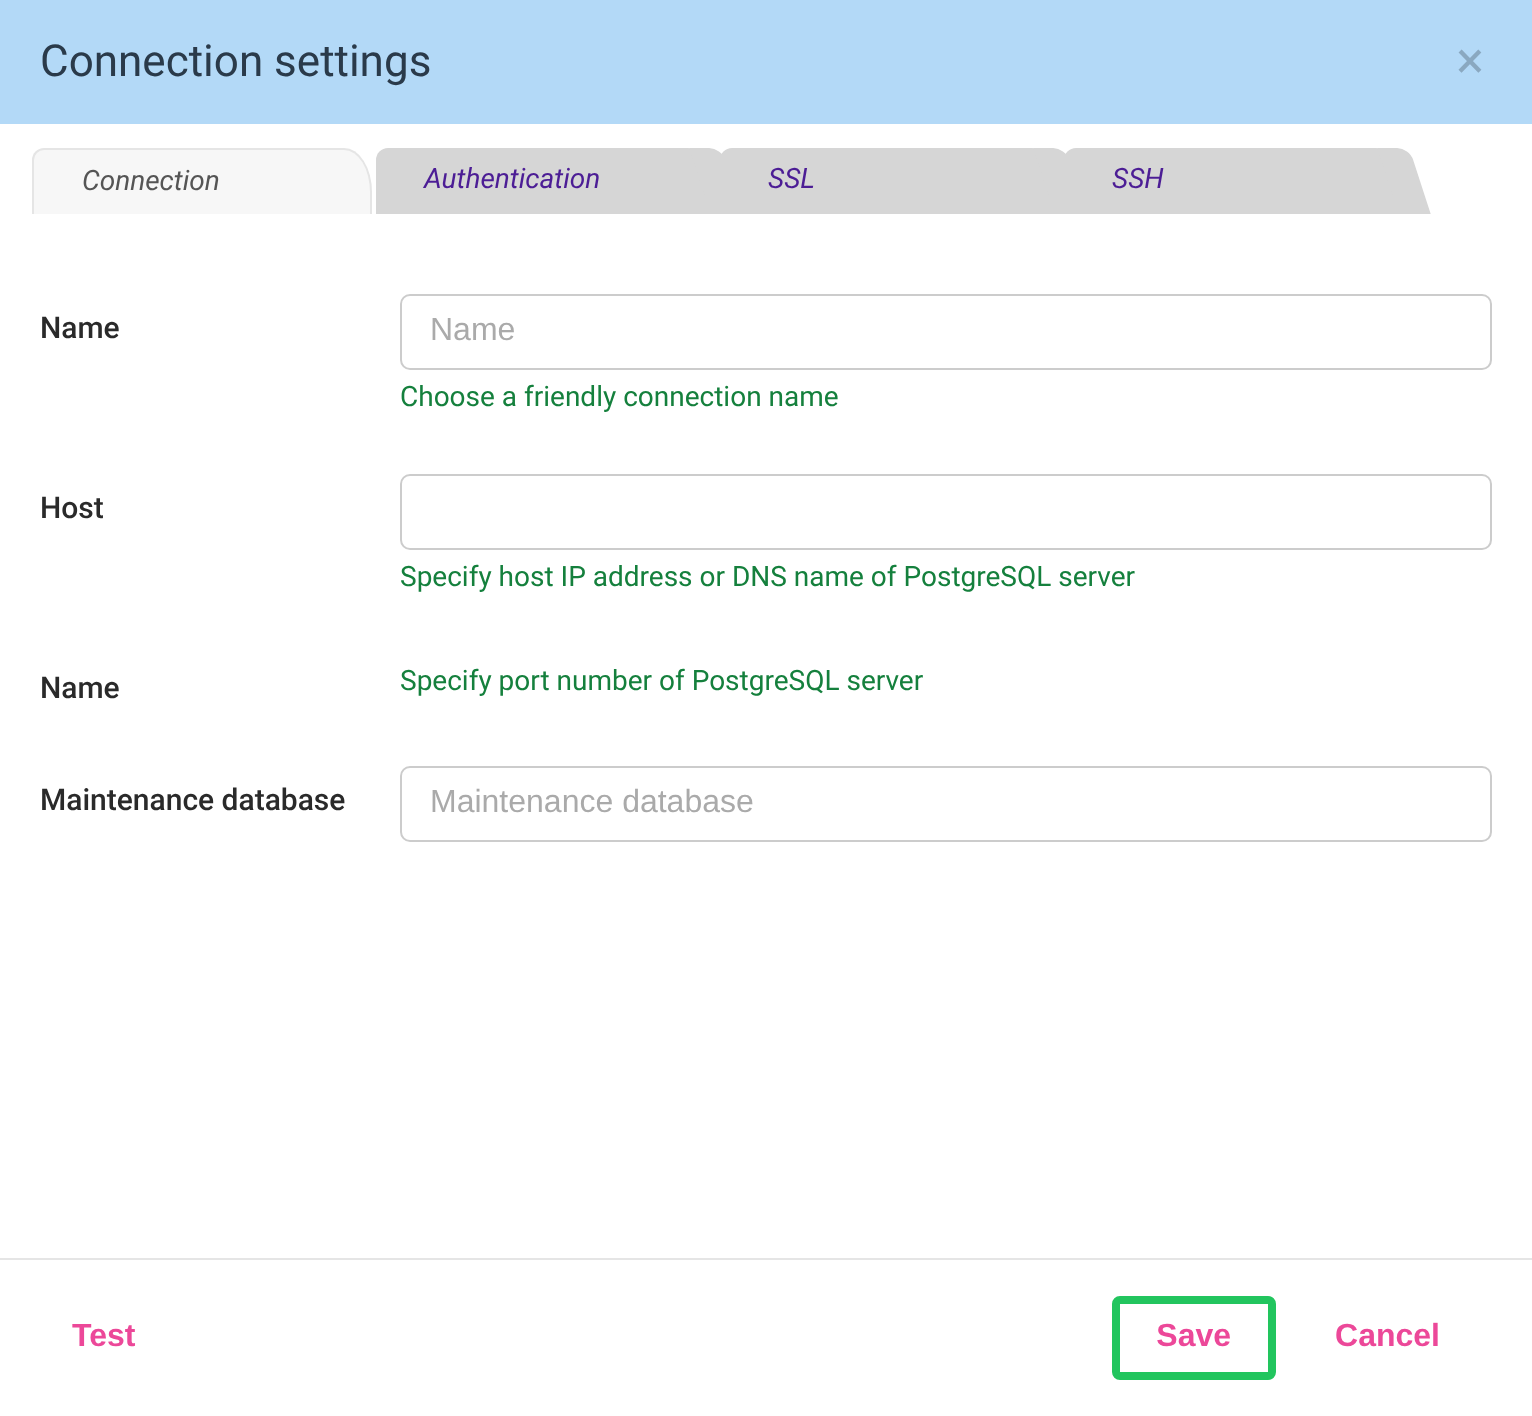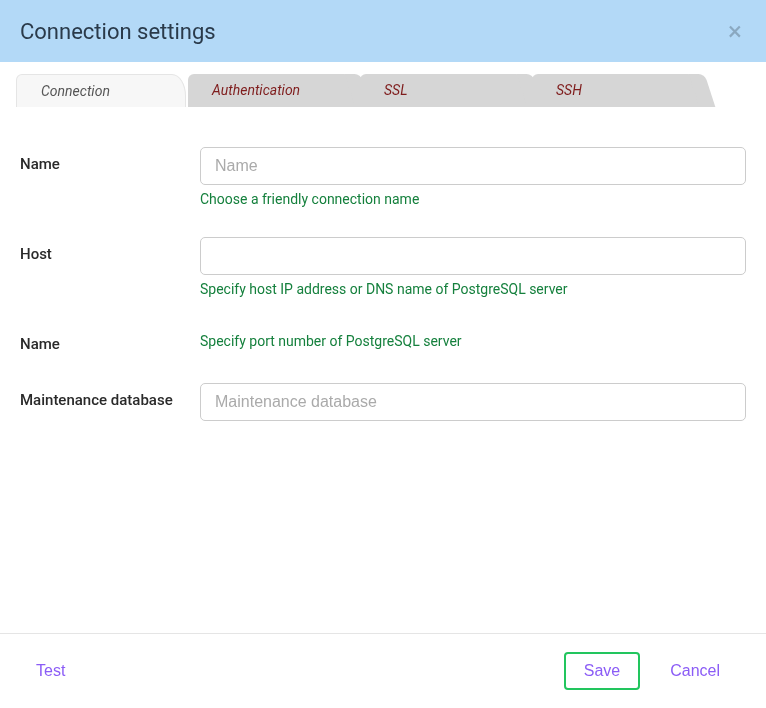--- a/index.html
+++ b/index.html
@@ -68,21 +68,21 @@
       background: #f7f7f7;
       border: 1px solid #e5e5e5;
       border-bottom: none;
       z-index: 2;
     }
     .tab.active::after {
       display: none;
     }
     .tab.inactive {
       background: #d6d6d6;
-      color: #7f1d1d;
+      color: #4c1d95;
       z-index: 1;
     }
     .tab.inactive::after {
       background: #d6d6d6;
     }
     .form-body {
       padding: 40px 20px 20px 20px;
     }
     .form-row {
       display: flex;
@@ -127,33 +127,34 @@
       padding: 18px 28px;
       display: flex;
       align-items: center;
       background: #fff;
     }
     .footer-left {
       flex: 1;
     }
     .footer-btn {
       font-size: 16px;
-      color: #8b5cf6;
+      color: #ec4899;
       cursor: pointer;
       padding: 8px 18px;
       background: transparent;
       border: none;
       border-radius: 4px;
+      font-weight: bold;
     }
     .footer-btn.test {
       margin-left: 4px;
       padding-left: 4px;
     }
     .footer-btn.save {
-      border: 2px solid #22c55e;
+      border: 4px solid #22c55e;
       margin-right: 12px;
     }
   </style>
 </head>
 <body>
 
 <div class="header">
   <div class="header-title">Connection settings</div>
   <div class="close-btn">×</div>
 </div>

